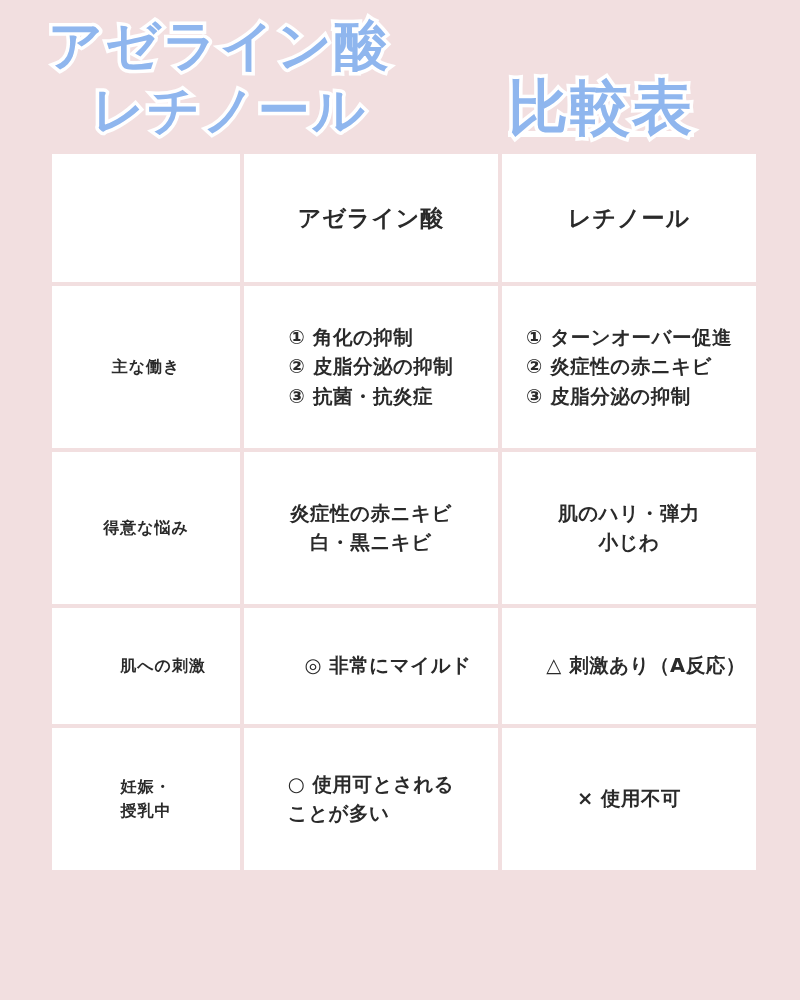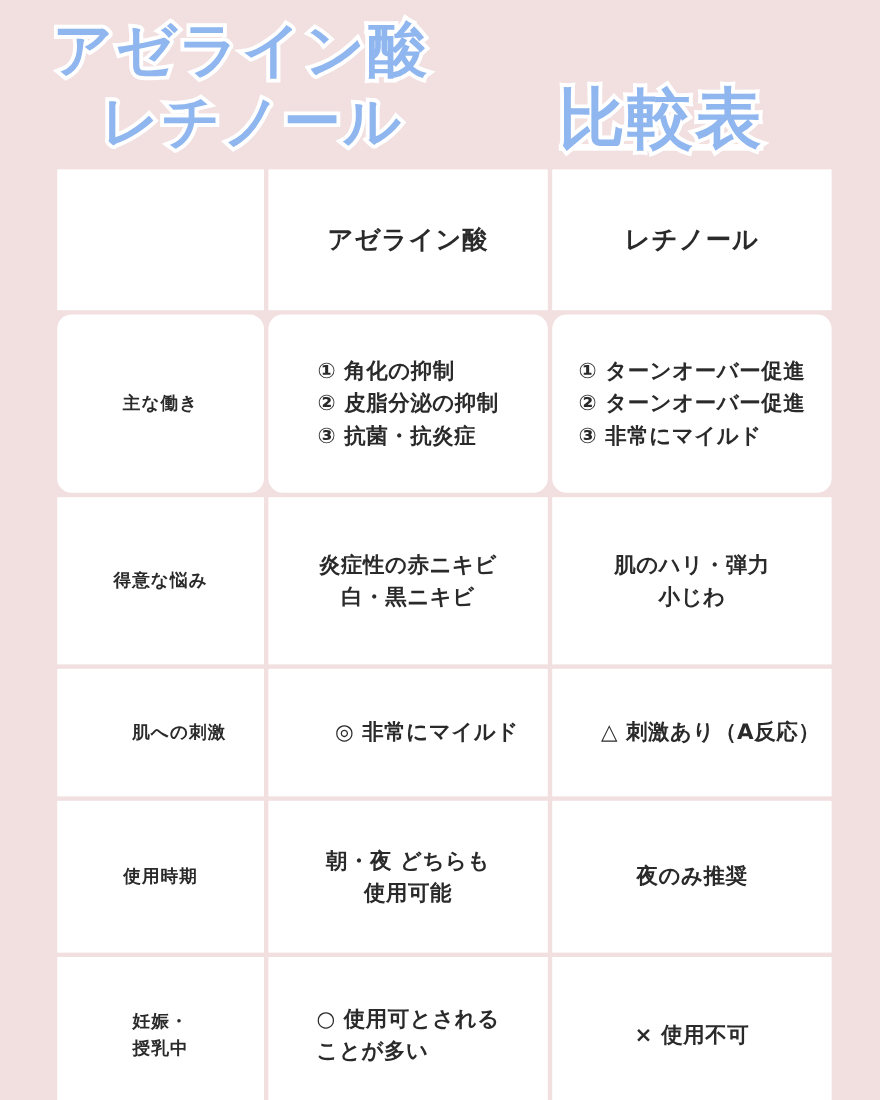--- a/index.html
+++ b/index.html
@@ -84,21 +84,21 @@
     font-size: 23px;
     letter-spacing: 1px;
   }
   td.body-cell {
     font-size: 19.5px;
     letter-spacing: 0.5px;
   }
   td.empty-cell { }
 
   tr.r-head td { height: 126px; }
-  tr.r-1 td { height: 160px; border-radius: 13px; }
+  tr.r-1 td { height: 160px; }
   tr.r-2 td { height: 150px; }
   tr.r-3 td { height: 114px; padding-left: 35px; }
   tr.r-4 td { height: 136px; }
   tr.r-5 td { height: 140px; }
 
   .cell-lines span {
     display: block;
   }
   .cell-lines.left-align {
     display: inline-block;
@@ -135,22 +135,22 @@
           <td class="body-cell">
             <div class="cell-lines left-align">
               <span>① 角化の抑制</span>
               <span>② 皮脂分泌の抑制</span>
               <span>③ 抗菌・抗炎症</span>
             </div>
           </td>
           <td class="body-cell">
             <div class="cell-lines left-align">
               <span>① ターンオーバー促進</span>
-              <span>② ターンオーバー促進</span>
-              <span>③ 非常にマイルド</span>
+              <span>② 炎症性の赤ニキビ</span>
+              <span>③ 皮脂分泌の抑制</span>
             </div>
           </td>
         </tr>
 
         <tr class="r-2">
           <td class="label-cell">得意な悩み</td>
           <td class="body-cell">
             <div class="cell-lines">
               <span>炎症性の赤ニキビ</span>
               <span>白・黒ニキビ</span>
@@ -171,34 +171,20 @@
               <span>◎ 非常にマイルド</span>
             </div>
           </td>
           <td class="body-cell">
             <div class="cell-lines">
               <span>△ 刺激あり（A反応）</span>
             </div>
           </td>
         </tr>
 
-        <tr class="r-4">
-          <td class="label-cell">使用時期</td>
-          <td class="body-cell">
-            <div class="cell-lines">
-              <span>朝・夜 どちらも</span>
-              <span>使用可能</span>
-            </div>
-          </td>
-          <td class="body-cell">
-            <div class="cell-lines">
-              <span>夜のみ推奨</span>
-            </div>
-          </td>
-        </tr>
 
         <tr class="r-5">
           <td class="label-cell">
             <div class="cell-lines">
               <span>妊娠・</span>
               <span>授乳中</span>
             </div>
           </td>
           <td class="body-cell">
             <div class="cell-lines left-align">

